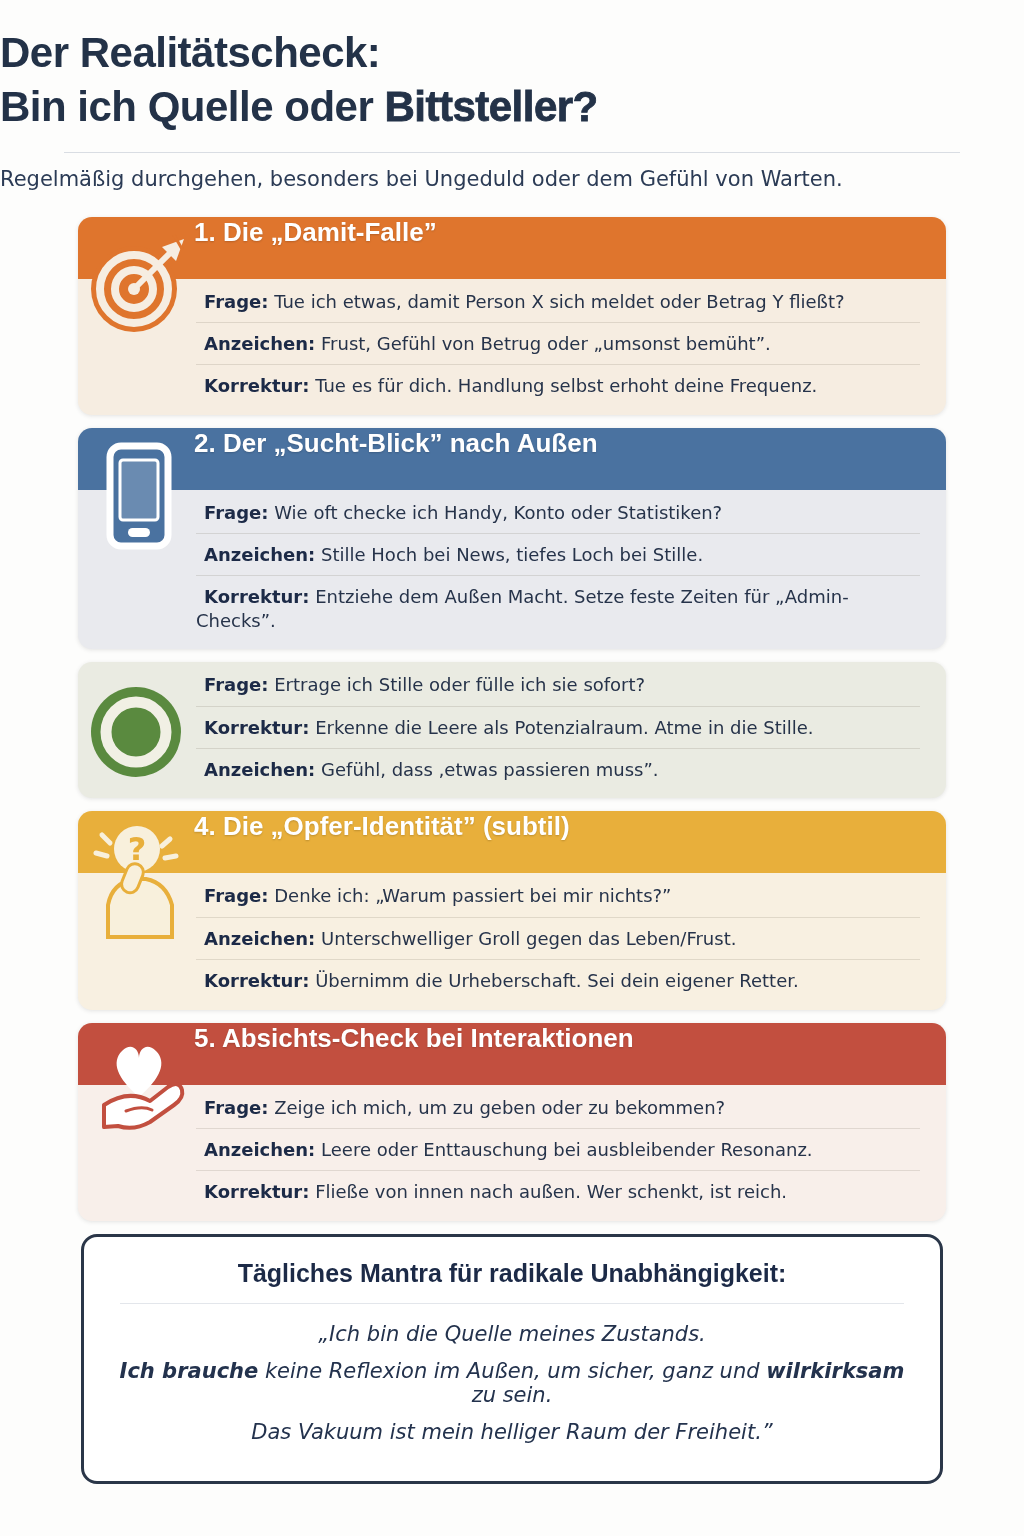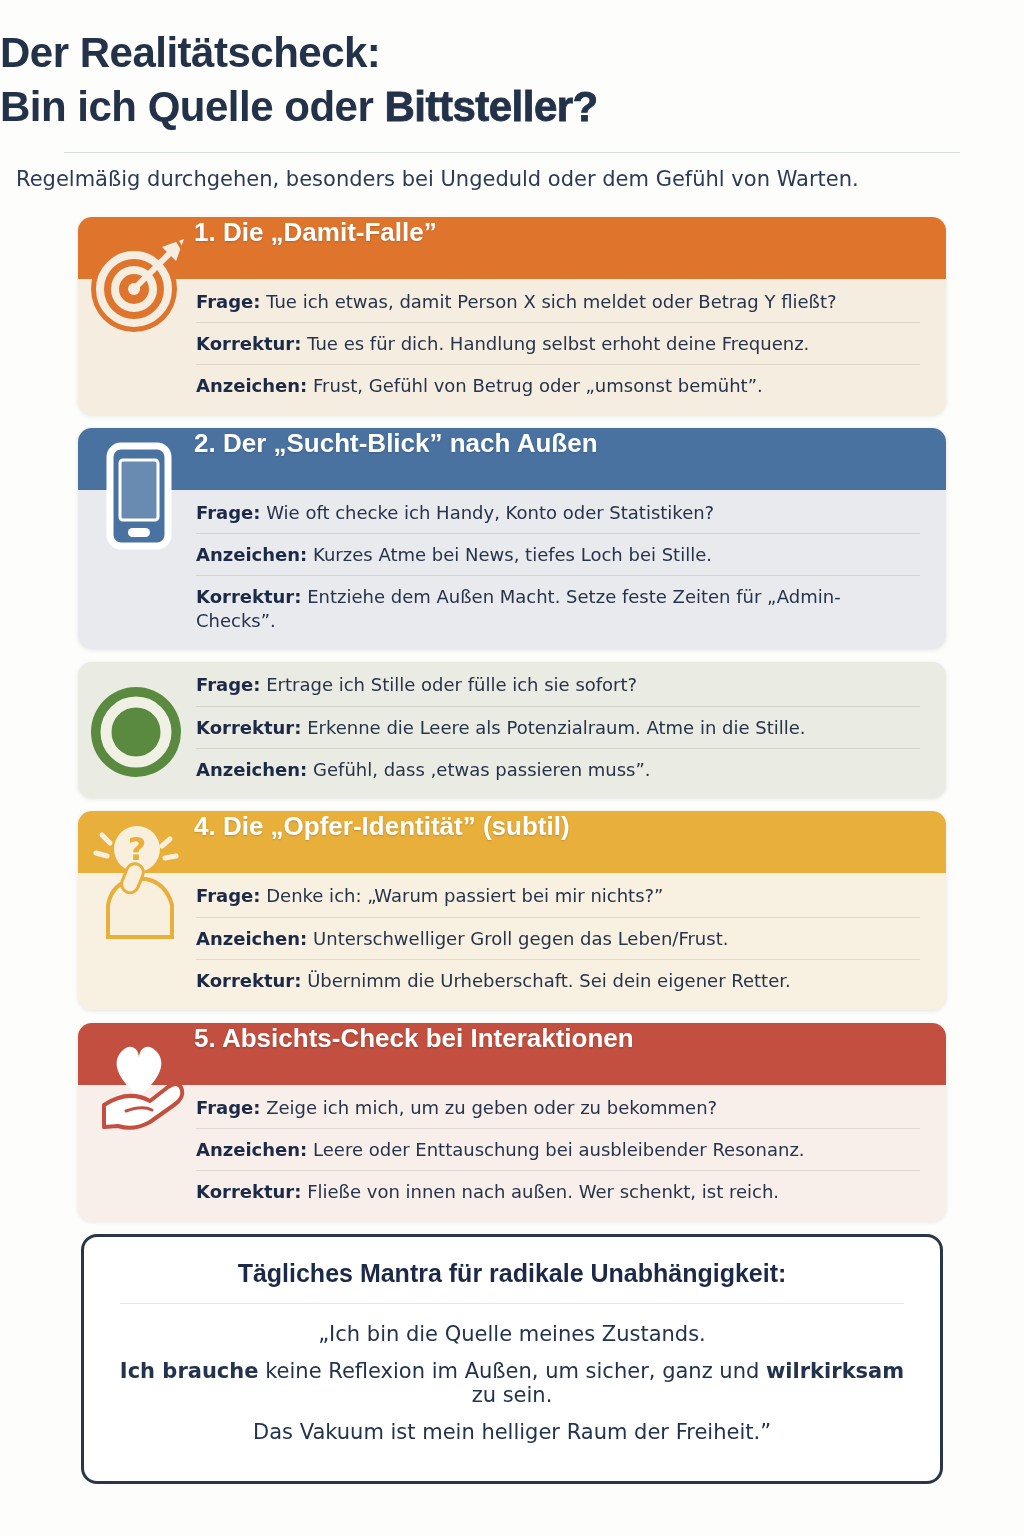--- a/index.html
+++ b/index.html
@@ -10,52 +10,52 @@
     color:#24324a;
   }
   .header-area{text-align:left;padding-top:26px;}
   .title{
     font-family:"Liberation Sans",sans-serif;
     font-size:42px;font-weight:700;color:#233248;
     line-height:1.28;letter-spacing:-0.5px;margin:0;
   }
   .title .xbold{font-weight:800;-webkit-text-stroke:0.8px #233248;}
   .title-divider{width:896px;height:1px;background:#d9dde3;margin:18px auto 14px;}
-  .subtitle{font-size:21px;color:#2b3b55;margin:0 16px 26px;}
+  .subtitle{font-size:21px;color:#2b3b55;margin:0 0 26px;}
 
   .card{
     width:868px;margin:0 auto 13px;border-radius:14px;position:relative;
     background:var(--body);
     box-shadow:0 1px 4px rgba(40,40,40,0.12);
   }
   .card-header{
     height:62px;border-radius:14px 14px 0 0;background:var(--hdr);
     display:flex;padding-left:116px;box-sizing:border-box;
   }
   .card-title{
     color:#fff;font-size:26px;font-weight:700;
     font-family:"Liberation Sans",sans-serif;
     text-shadow:0 1px 2px rgba(0,0,0,0.18);
     white-space:nowrap;
   }
   .card-body{padding:2px 26px 8px 118px;}
   .row{padding:9px 0;font-size:18px;line-height:1.3;color:#26334a;border-bottom:1px solid rgba(80,70,50,0.14);}
   .row:last-child{border-bottom:none;}
-  .lbl{font-weight:700;color:#1c2a47;}
+  .lbl{font-weight:700;color:#1c2a47;margin-left:8px;}
   .card-icon{position:absolute;left:12px;top:8px;width:98px;height:118px;pointer-events:none;}
   .card-icon svg{width:98px;height:118px;display:block;overflow:visible;}
 
   .mantra{
     width:862px;margin:12px auto 0;background:#ffffff;
     border:3px solid var(--mborder,#2a3648);border-radius:16px;box-sizing:border-box;
     text-align:center;padding:22px 30px 24px;
   }
   .mantra-title{font-size:25px;font-weight:700;color:#1c2a47;font-family:"Liberation Sans",sans-serif;margin:0;}
   .mantra-divider{height:1px;background:#e3e6eb;margin:15px 6px 18px;}
-  .mantra-line{font-size:21px;color:#23324d;margin:13px 0;}
+  .mantra-line{font-size:21px;font-style:italic;color:#23324d;margin:13px 0;}
   .b{font-weight:700;}
 </style>
 </head>
 <body>
 
 <div class="header-area">
   <h1 class="title"><span>Der Realitätscheck:</span><br>
     <span><span>Bin ich Quelle oder </span><span class="xbold">Bittsteller?</span></span>
   </h1>
   <div class="title-divider"></div>
@@ -72,40 +72,40 @@
       <line x1="44" y1="64" x2="82" y2="26" stroke="#F6EDE1" stroke-width="6"></line>
       <polygon points="72,22 94,14 86,36" fill="#F6EDE1"></polygon>
       <line x1="84" y1="10" x2="92" y2="24" stroke="var(--hdr)" stroke-width="3"></line>
     </svg>
   </div>
   <div class="card-header">
     <span class="card-title">1. Die „Damit-Falle”</span>
   </div>
   <div class="card-body">
     <div class="row"><span class="lbl">Frage:</span> <span>Tue ich etwas, damit Person X sich meldet oder Betrag Y fließt?</span></div>
+    <div class="row"><span class="lbl">Anzeichen:</span> <span>Frust, Gefühl von Betrug oder „umsonst bemüht”.</span></div>
     <div class="row"><span class="lbl">Korrektur:</span> <span>Tue es für dich. Handlung selbst erhoht deine Frequenz.</span></div>
-    <div class="row"><span class="lbl">Anzeichen:</span> <span>Frust, Gefühl von Betrug oder „umsonst bemüht”.</span></div>
   </div>
 </div>
 
 <div class="card" style="--hdr: #4A72A0; --body: #E9EAEE;">
   <div class="card-icon">
     <svg viewBox="0 0 98 118" xmlns="http://www.w3.org/2000/svg">
       <rect x="20" y="10" width="58" height="100" rx="11" fill="var(--hdr)" stroke="#ffffff" stroke-width="7"></rect>
       <rect x="30" y="24" width="38" height="60" rx="3" fill="#ffffff" opacity="0.18"></rect>
       <rect x="30" y="24" width="38" height="60" rx="3" fill="none" stroke="#ffffff" stroke-width="3"></rect>
       <rect x="38" y="92" width="22" height="9" rx="4.5" fill="#ffffff"></rect>
     </svg>
   </div>
   <div class="card-header">
     <span class="card-title">2. Der „Sucht-Blick” nach Außen</span>
   </div>
   <div class="card-body">
     <div class="row"><span class="lbl">Frage:</span> <span>Wie oft checke ich Handy, Konto oder Statistiken?</span></div>
-    <div class="row"><span class="lbl">Anzeichen:</span> <span>Kurzes Atme bei News, tiefes Loch bei Stille.</span></div>
+    <div class="row"><span class="lbl">Anzeichen:</span> <span>Stille Hoch bei News, tiefes Loch bei Stille.</span></div>
     <div class="row"><span class="lbl">Korrektur:</span> <span>Entziehe dem Außen Macht. Setze feste Zeiten für „Admin-Checks”.</span></div>
   </div>
 </div>
 
 <div class="card" style="--hdr: #5A8A3F; --body: #EAEBE2;">
   <div class="card-icon">
     <svg viewBox="0 0 98 118" xmlns="http://www.w3.org/2000/svg">
       <circle cx="46" cy="62" r="45" fill="var(--hdr)"></circle>
       <circle cx="46" cy="62" r="30" fill="none" stroke="#F1F0E4" stroke-width="11"></circle>
     </svg>

